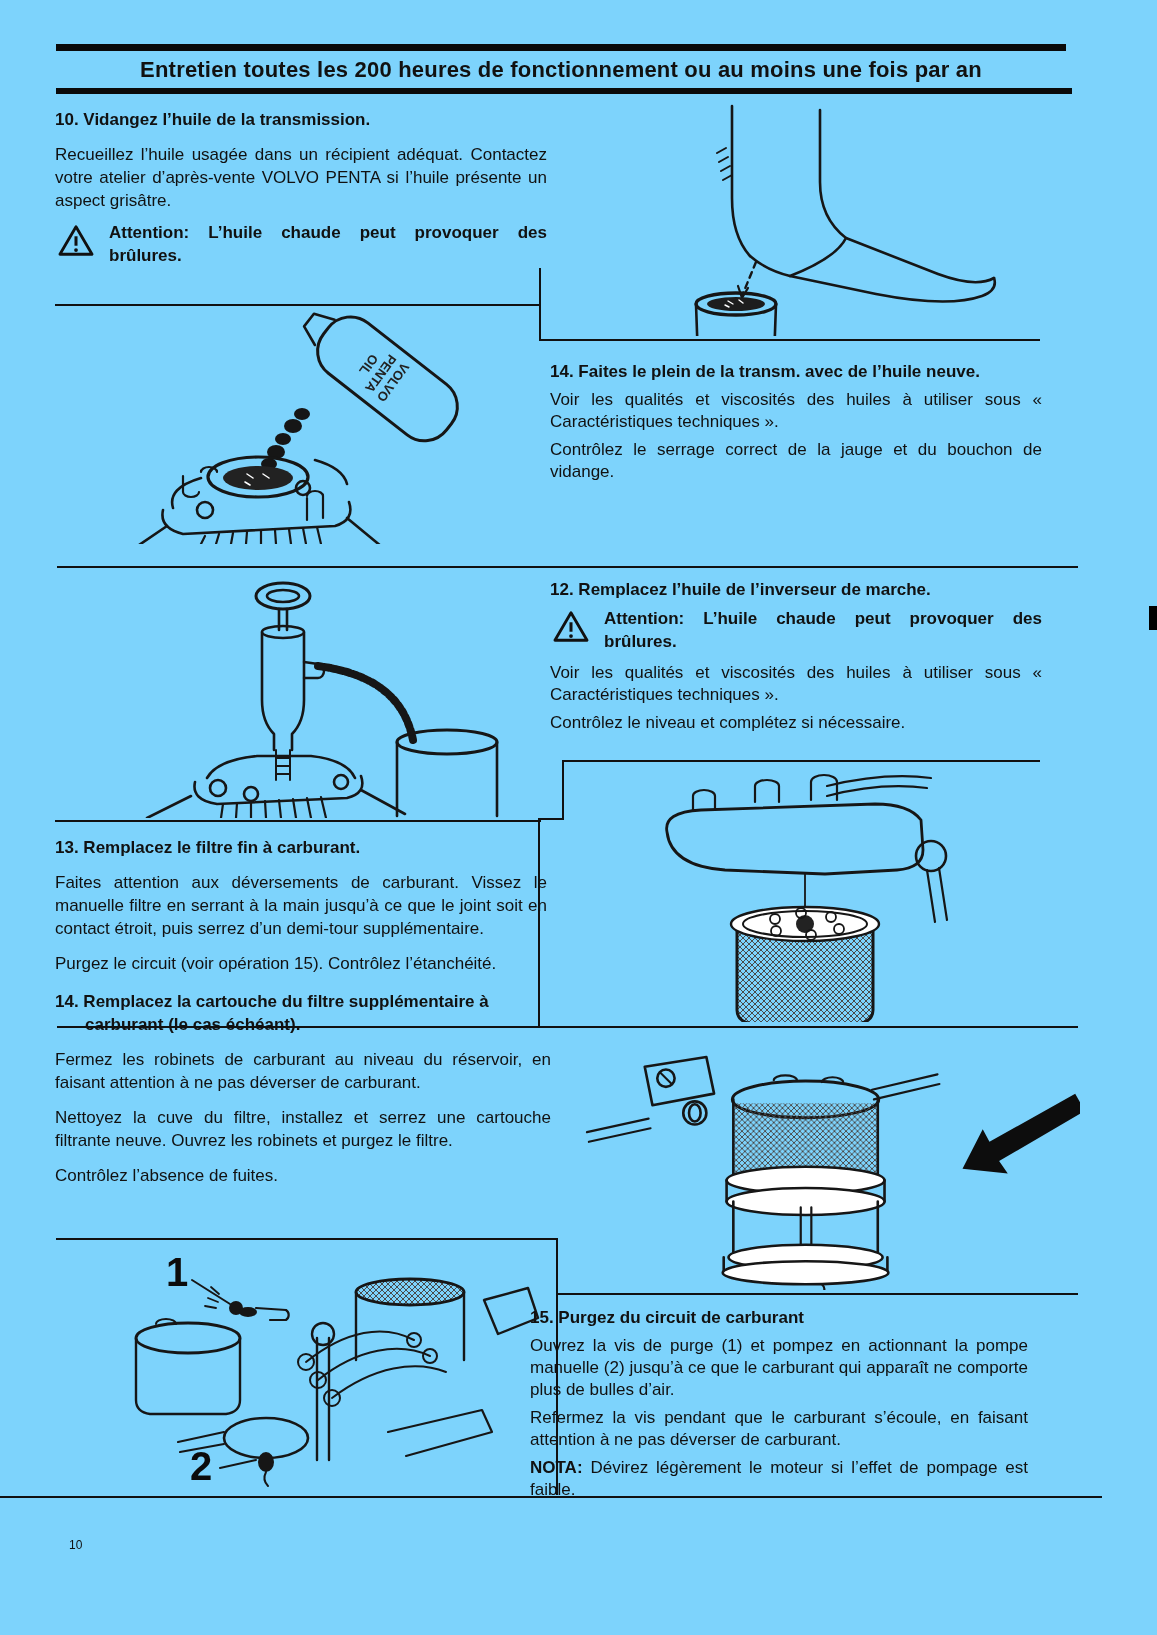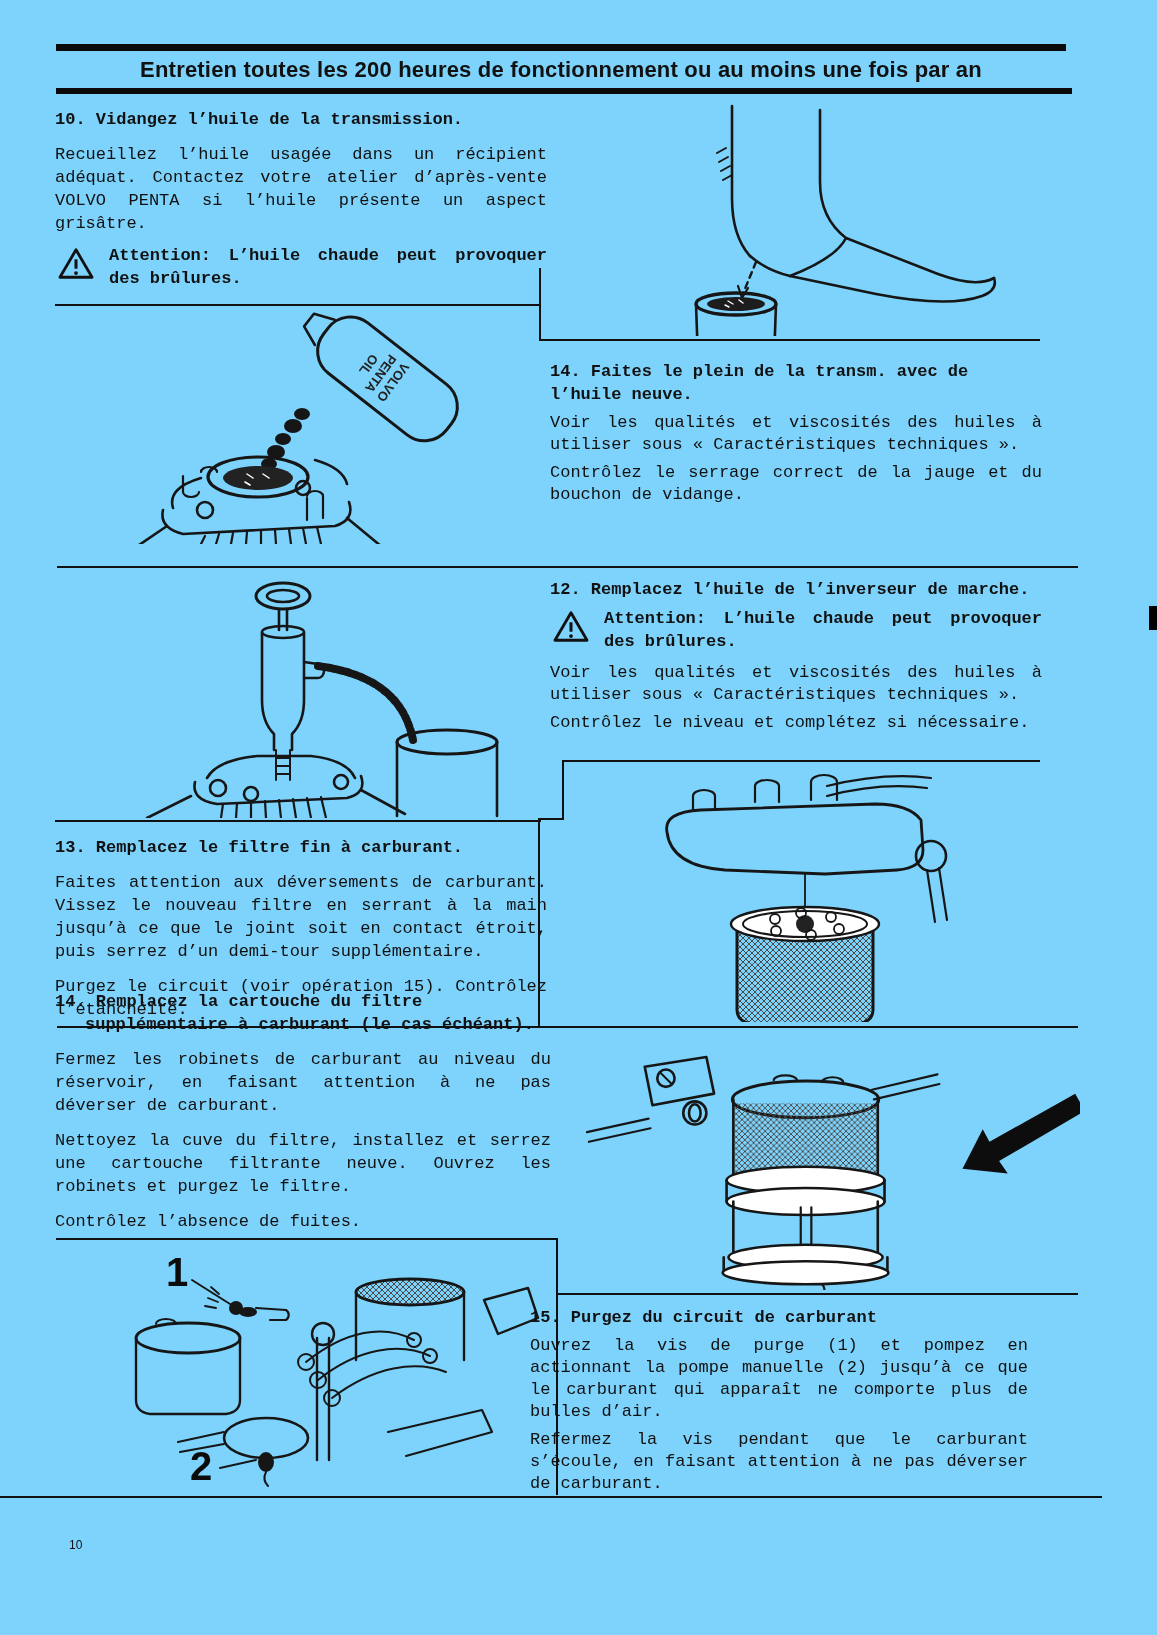--- a/index.html
+++ b/index.html
@@ -7,21 +7,21 @@
     position:relative;width:1157px;height:1635px;background:#7dd3fc;
     font-family:"Liberation Sans",sans-serif;color:#111;overflow:hidden;
     margin:0 auto;
   }
   .rule{position:absolute;background:#111;}
   .bar{position:absolute;background:#0a0a0a;}
   .title{
     position:absolute;left:56px;top:57px;width:1010px;text-align:center;
     font-size:22px;font-weight:bold;letter-spacing:.2px;
   }
-  .blk{position:absolute;font-size:17px;line-height:23px;font-family:Liberation Mono, monospace;}
+  .blk{position:absolute;font-size:17px;line-height:23px;}
   .h{font-weight:bold;margin:0 0 9px;}
   .h2{font-weight:bold;margin:0 0 9px;text-indent:-30px;padding-left:30px;}
   .p{margin:12px 0 9px;text-align:justify;}
   .tight .p{margin:0 0 6px;line-height:22px;}
   .tight .h{margin:0 0 6px;}
   .b{font-weight:bold;}
   .warn{display:flex;align-items:flex-start;margin:2px 0 9px;}
   .warn svg{flex:0 0 auto;margin:3px 14px 0 2px;}
   .wtext{margin:0;font-weight:bold;text-align:justify;}
   .pagenum{position:absolute;left:57px;top:1538px;font-size:12px;font-weight:normal;margin-left:12px;}
@@ -171,21 +171,21 @@
         <circle cx="256" cy="147" r="5"></circle>
       <circle cx="264" cy="159" r="5"></circle>
         <circle cx="236" cy="165" r="5"></circle>
         <circle cx="201" cy="161" r="5"></circle>
     </g>
   </svg>
 
   <div class="rule" style="left:55px;top:820px;width:486px;height:2px;"></div>
   <section class="blk" style="left:55px;top:836px;width:492px;">
     <p class="h">13. Remplacez le filtre fin à carburant.</p>
-    <p class="p">Faites attention aux déversements de carburant. Vissez le nouveau filtre en serrant à la main jusqu’à ce que le joint soit en contact étroit, puis serrez d’un demi-tour supplémentaire.</p>
+    <p class="p">Faites attention aux déversements de carburant. Vissez le manuelle filtre en serrant à la main jusqu’à ce que le joint soit en contact étroit, puis serrez d’un demi-tour supplémentaire.</p>
     <p class="p">Purgez le circuit (voir opération 15). Contrôlez l’étanchéité.</p>
   </section>
 
   <div class="rule" style="left:57px;top:1026px;width:1021px;height:2px;"></div>
 
   <section class="blk" style="left:55px;top:990px;width:496px;">
     <p class="h2">14. Remplacez la cartouche du filtre supplémentaire à carburant (le cas échéant).</p>
     <p class="p">Fermez les robinets de carburant au niveau du réservoir, en faisant attention à ne pas déverser de carburant.</p>
     <p class="p">Nettoyez la cuve du filtre, installez et serrez une cartouche filtrante neuve. Ouvrez les robinets et purgez le filtre.</p>
     <p class="p">Contrôlez l’absence de fuites.</p>
@@ -253,19 +253,20 @@
       </g>
     <path d="M208,230 q-4,8 2,14" stroke-width="2"></path>
     <text x="132" y="238" font-family="Liberation Sans, sans-serif" font-size="40" font-weight="bold" fill="#0c0c0c" stroke="none">2</text>
     <line x1="162" y1="226" x2="198" y2="218" stroke-width="2"></line>
   </svg>
 
   <section class="blk tight" style="left:530px;top:1306px;width:498px;">
     <p class="h">15. Purgez du circuit de carburant</p>
     <p class="p">Ouvrez la vis de purge (1) et pompez en actionnant la pompe manuelle (2) jusqu’à ce que le carburant qui apparaît ne comporte plus de bulles d’air.</p>
     <p class="p">Refermez la vis pendant que le carburant s’écoule, en faisant attention à ne pas déverser de carburant.</p>
+    <p class="p"><span class="b">NOTA:</span><span> Dévirez légèrement le moteur si l’effet de pompage est faible.</span></p>
   </section>
 
   <div class="rule" style="left:0px;top:1496px;width:1102px;height:2px;"></div>
   <div class="pagenum">10</div>
   <div class="edgemark"></div>
 
 </div>
 
 </body></html>

